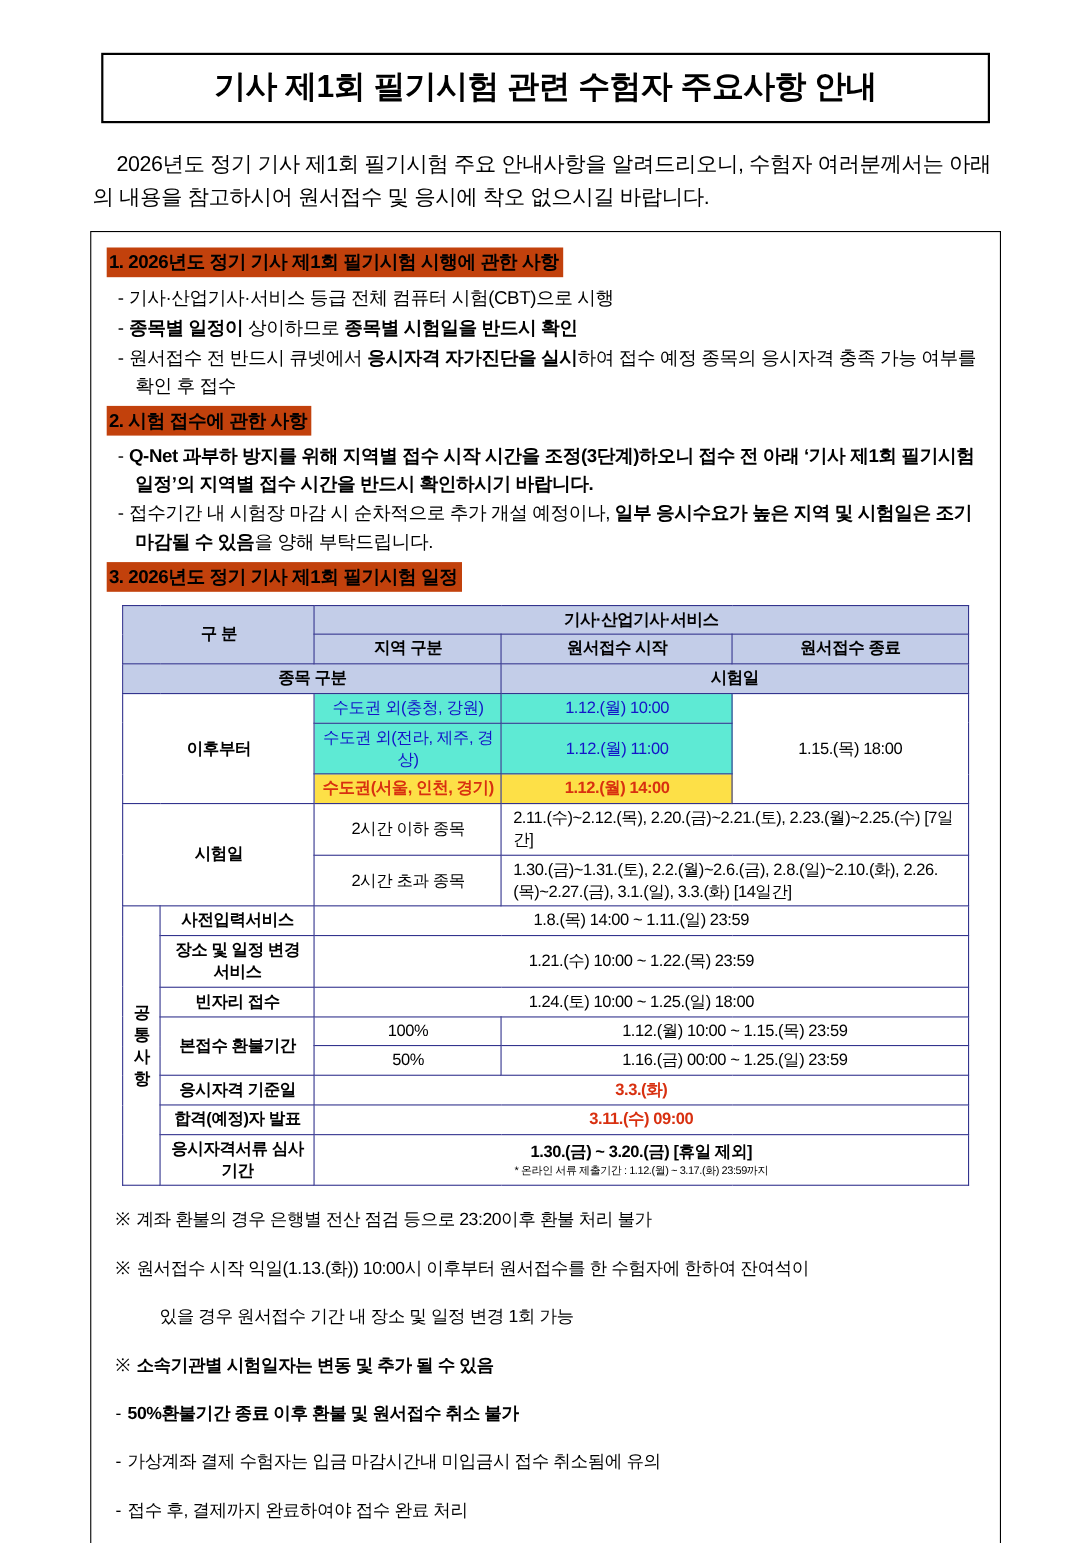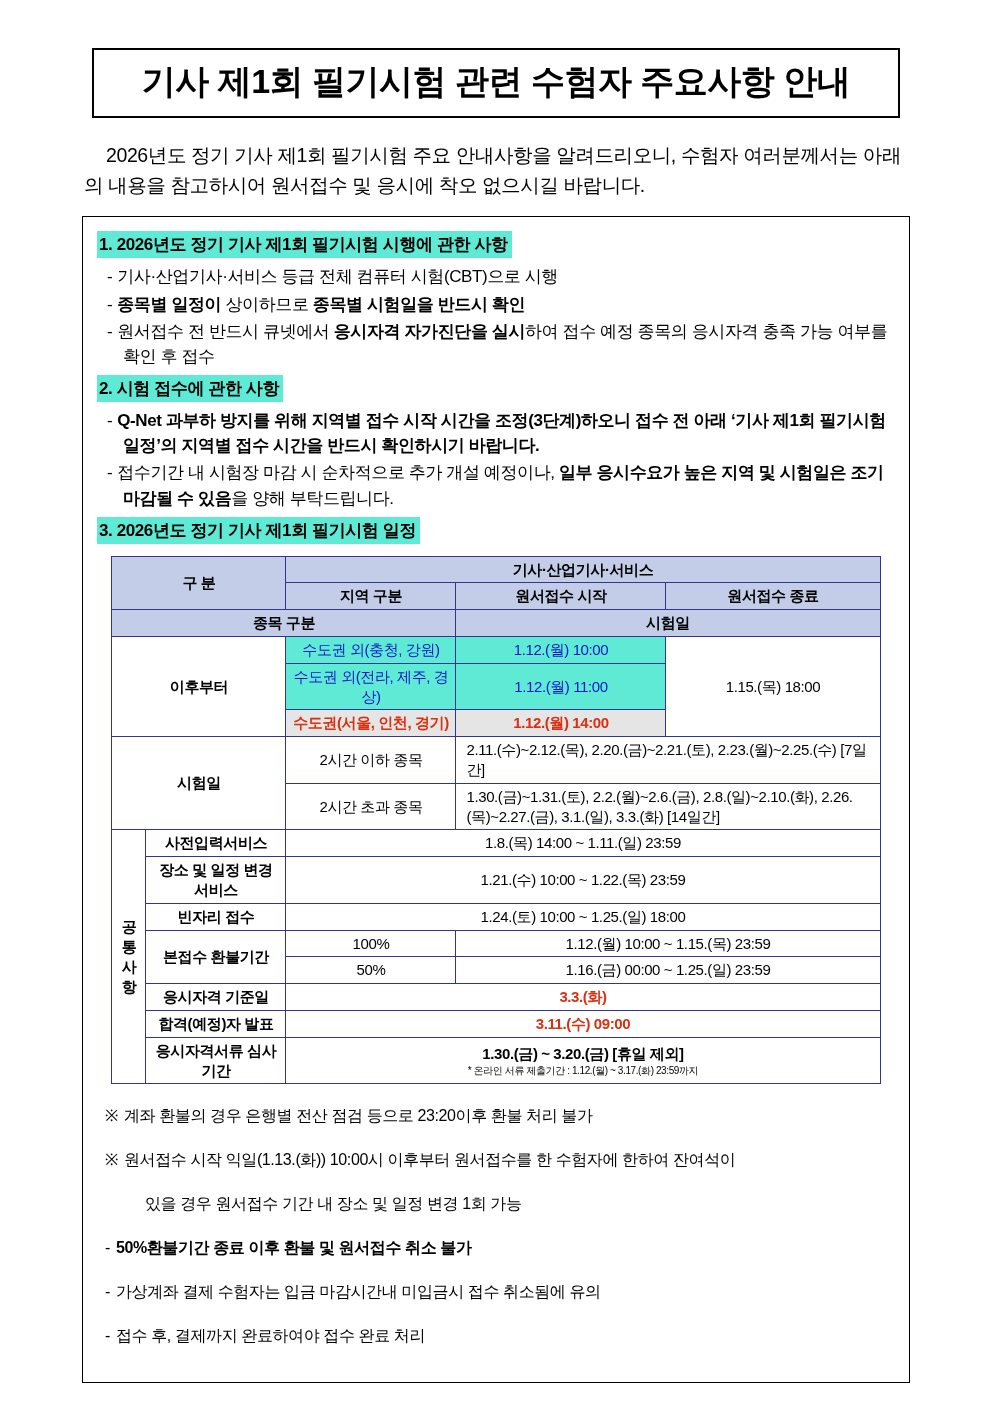--- a/index.html
+++ b/index.html
@@ -22,21 +22,21 @@
     padding: 38px 78px 20px 78px;
   }
   
   .title-box {
     border: 2px solid #000;
     text-align: center;
     padding: 9px 0 11px 0;
     margin: 10px 14px 0 14px;
   }
   .title-box .title-text {
-    font-size: 34px;
+    font-size: 29px;
     font-weight: bold;
     letter-spacing: -0.5px;
     text-align: center;
   }
   
   .intro {
     margin: 22px 0 0 6px;
     font-size: 19.5px;
     line-height: 1.55;
     letter-spacing: -0.4px;
@@ -44,21 +44,21 @@
   }
   
   .body-box {
     margin: 16px 4px 0 4px;
     border: 1px solid #000;
     padding: 10px 12px 14px 12px;
   }
   .sec-head {
     font-size: 17px;
     font-weight: bold;
-    background: #5eead4;
+    background: #c2410c;
     display: inline-block;
     padding: 2px 4px 2px 2px;
     margin: 4px 0 4px 2px;
     letter-spacing: -0.4px;
   }
   .bullet {
     font-size: 17px;
     line-height: 1.48;
     letter-spacing: -0.4px;
     margin: 2px 0 2px 12px;
@@ -82,21 +82,21 @@
     vertical-align: middle;
     letter-spacing: -0.4px;
     line-height: 1.32;
   }
   .hdr {
     background: #c3cde8;
     font-weight: bold;
   }
   .hdr-wide { letter-spacing: 4px; }
   .cell-blue { color: #1414c8; font-weight: normal; background: #5eead4; }
-  .cell-red  { color: #d83010; font-weight: bold; background: #e5e5e5; }
+  .cell-red  { color: #d83010; font-weight: bold; background: #fde047; }
   .red { color: #d83010; font-weight: bold; }
   .vert {
     letter-spacing: 0;
     line-height: 1.2;
     font-weight: bold;
     width: 34px;
   }
   .vert span { display: block; }
   .lbl { font-weight: bold; }
   .small-note { font-size: 10px; }
@@ -247,20 +247,23 @@
     
     <div class="notes">
       <div class="note">
         <span class="mark">※</span><span>계좌 환불의 경우 은행별 전산 점검 등으로 23:20이후 환불 처리 불가</span>
       </div>
       <div class="note">
         <span class="mark">※</span><span>원서접수 시작 익일(1.13.(화)) 10:00시 이후부터 원서접수를 한 수험자에 한하여 잔여석이</span>
       </div>
       <div class="note indent2">있을 경우 원서접수 기간 내 장소 및 일정 변경 1회 가능</div>
       <div class="note">
+        <span class="mark">※</span><span class="b">소속기관별 시험일자는 변동 및 추가 될 수 있음</span>
+      </div>
+      <div class="note">
         <span class="mark">-</span><span class="b">50%환불기간 종료 이후 환불 및 원서접수 취소 불가</span>
       </div>
       <div class="note">
         <span class="mark">-</span><span>가상계좌 결제 수험자는 입금 마감시간내 미입금시 접수 취소됨에 유의</span>
       </div>
       <div class="note">
         <span class="mark">-</span><span>접수 후, 결제까지 완료하여야 접수 완료 처리</span>
       </div>
     </div>
 

